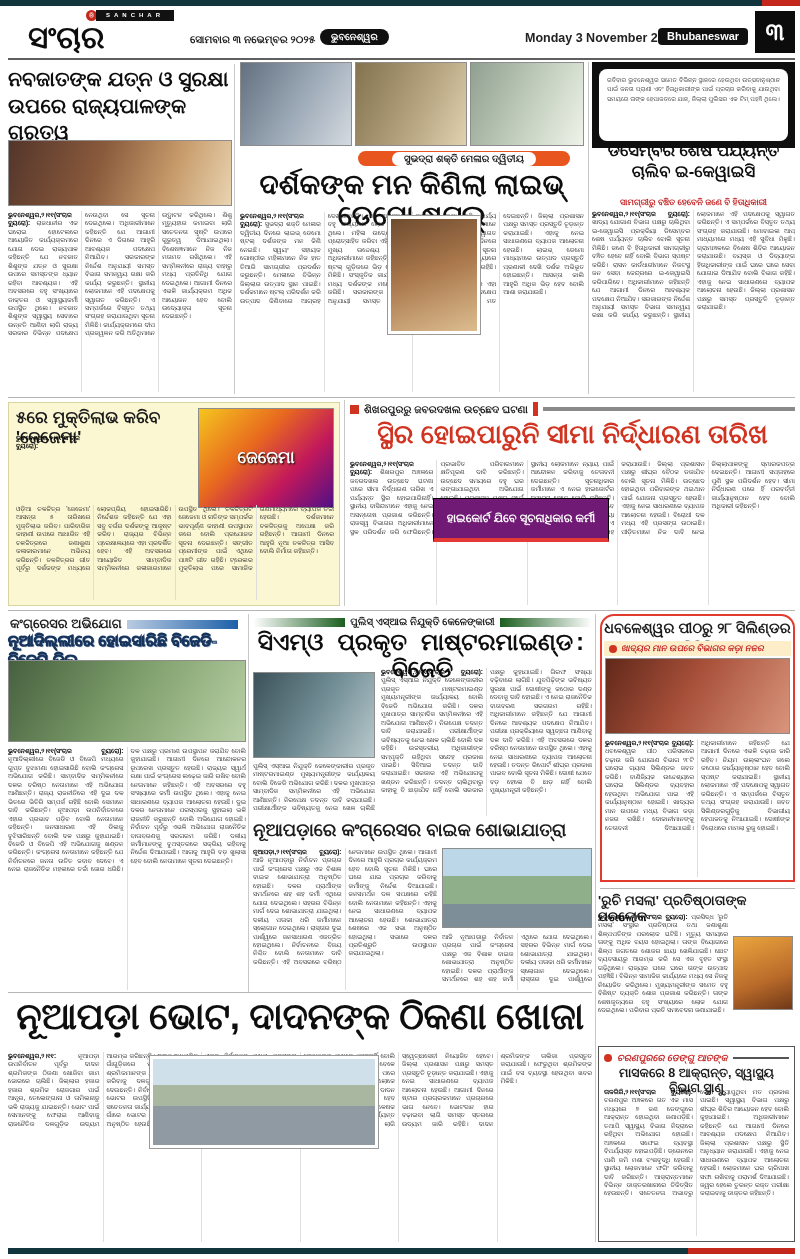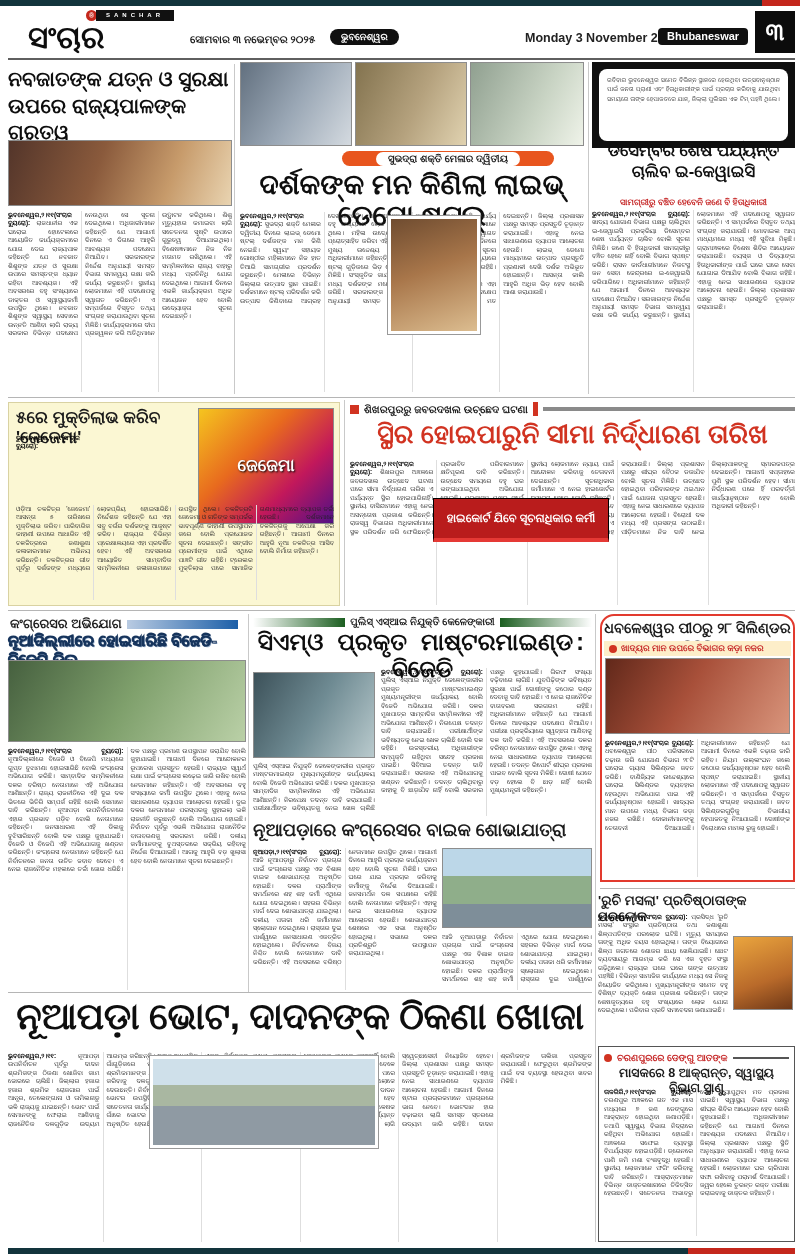--- a/index.html
+++ b/index.html
@@ -44,27 +44,27 @@
   .ribbon-pill{background:#fff;border-radius:8px;padding:1px 12px;font-size:10px;font-weight:bold;color:#222;}
   .kick-row{display:flex;align-items:center;gap:5px;}
   .kick-sq{width:9px;height:9px;background:#d13321;flex:0 0 auto;}
   .kick-txt{font-size:10.5px;font-weight:bold;color:#1c1c1c;white-space:nowrap;}
   .kick-redbar{width:5px;height:14px;background:#d13321;flex:0 0 auto;}
   .kick-grayline{flex:1;height:4px;background:#8a8a8a;}
   .kick-blue{flex:1;height:9px;background:linear-gradient(to right,#b9cbe2,#1c5fa8);}
   .kick-green-l{flex:1;height:9px;background:linear-gradient(to left,#1b5e20,#ffffff);}
   .kick-green-r{flex:1;height:9px;background:linear-gradient(to right,#1b5e20,#ffffff);}
   .dot-red{width:8px;height:8px;border-radius:50%;background:#d13321;flex:0 0 auto;}
-  .kick-red-txt{font-size:9.5px;font-weight:bold;color:#c62828;white-space:nowrap;}
+  .kick-red-txt{font-size:9.5px;font-weight:bold;color:#c62828;white-space:nowrap;font-style:italic;}
   .kick-thinline{flex:1;height:2px;background:#555;}
   
   .notice-black{background:#0f0f0f;padding:7px;}
   .notice-inner{background:#fff;border-radius:8px;height:100%;box-sizing:border-box;padding:6px 8px;
                 font-size:6.2px;line-height:1.5;text-align:justify;color:#333;overflow:hidden;}
-  .inset-redbox{background:#b91c1c;border:1px solid #000;border-bottom:4px solid #e53935;
+  .inset-redbox{background:#701a75;border:1px solid #000;border-bottom:4px solid #e53935;
                 color:#fff;font-size:11.5px;font-weight:bold;text-align:left;line-height:1.35;
                 display:flex;align-items:center;justify-content:center;padding:9px 6px;box-sizing:border-box;}
   .yellow-box{background:#fbf7d3;border:1px solid #d9d2a2;box-sizing:border-box;}
   .red-round-box{border:2px solid #e23a2e;border-radius:14px 14px 0 0;box-sizing:border-box;}
   .sub-strip{background:#fdeec9;display:flex;align-items:center;gap:4px;padding:2px 5px;}
   .thin-box{border:1px solid #555;box-sizing:border-box;}
   
   .photo{border:1px solid #8d8d8d;box-sizing:border-box;}
   .ph-lamp{background:linear-gradient(110deg,#53352a,#8a5a3c 40%,#c79b6b 72%,#e9d4b1);}
   .ph-traffic{background:linear-gradient(120deg,#62707f,#9aa7b5 50%,#d4dae0);}
@@ -88,41 +88,41 @@
 
 <div class="page">
 
   <div class="abs bar" style="left:0;top:0;width:800px;height:6px;"></div>
   <div class="abs bar-red" style="left:762px;top:0;width:38px;height:6px;"></div>
 
   <div class="abs reg-dot" style="left:86px;top:10px;">®</div>
   <div class="abs logo-banner" style="left:96px;top:10px;width:78px;height:11px;">SANCHAR</div>
   <div class="abs logo-text" style="left:28px;top:22px;">ସଂଚାର</div>
   <div class="abs odia-date" style="left:190px;top:33px;">ସୋମବାର ୩ ନଭେମ୍ବର ୨୦୨୫</div>
-  <div class="abs pill" style="left:330px;top:29px;">ଭୁବନେଶ୍ୱର</div>
+  <div class="abs pill" style="left:320px;top:29px;">ଭୁବନେଶ୍ୱର</div>
   <div class="abs date-en" style="left:525px;top:31px;">Monday 3 November 2025</div>
   <div class="abs city-badge" style="left:658px;top:28px;">Bhubaneswar</div>
   <div class="abs pageno" style="left:755px;top:11px;width:40px;height:42px;">୩</div>
   <div class="abs rule-heavy" style="left:8px;top:58px;width:787px;"></div>
 
   <section>
     <div class="abs h-md" style="left:8px;top:66px;width:226px;">ନବଜାତଙ୍କ ଯତ୍ନ ଓ ସୁରକ୍ଷା ଉପରେ ରାଜ୍ୟପାଳଙ୍କ ଗୁରୁତ୍ୱ</div>
     <div class="abs photo ph-lamp" style="left:8px;top:140px;width:224px;height:66px;"></div>
     <div class="abs body-text" style="left:8px;top:211px;width:224px;height:181px;column-count:3;">
       <span class="byline">ଭୁବନେଶ୍ୱର,୨।୧୧(ସଂଚାର ବ୍ୟୁରୋ):</span>
       <span>ରାଜଧାନୀର ଏକ ଘରୋଇ ହୋଟେଲରେ ଆୟୋଜିତ କାର୍ଯ୍ୟକ୍ରମରେ ଯୋଗ ଦେଇ ରାଜ୍ୟପାଳ କହିଛନ୍ତି ଯେ ନବଜାତ ଶିଶୁଙ୍କ ଯତ୍ନ ଓ ସୁରକ୍ଷା ଉପରେ ସମସ୍ତଙ୍କ ଧ୍ୟାନ ରହିବା ଆବଶ୍ୟକ। ଏହି ଅବସରରେ ବହୁ ସଂଖ୍ୟାରେ ଡାକ୍ତର ଓ ସ୍ୱାସ୍ଥ୍ୟକର୍ମୀ ଉପସ୍ଥିତ ଥିଲେ। ନବଜାତ ଶିଶୁଙ୍କ ସ୍ୱାସ୍ଥ୍ୟ ସେବାରେ ଉନ୍ନତି ଆଣିବା ଲାଗି ରାଜ୍ୟ ସରକାର ବିଭିନ୍ନ ପଦକ୍ଷେପ ନେଉଥିବା ସେ ସୂଚନା ଦେଇଥିଲେ। ଅଧିକାରୀମାନେ କହିଛନ୍ତି ଯେ ଆଗାମୀ ଦିନରେ ଏ ଦିଗରେ ଆହୁରି ଆବଶ୍ୟକ ପଦକ୍ଷେପ ନିଆଯିବ। ସରକାରଙ୍କ ନିର୍ଦ୍ଦେଶ ଅନୁଯାୟୀ ସମସ୍ତ ବିଭାଗ ସମନ୍ୱୟ ରକ୍ଷା କରି କାର୍ଯ୍ୟ କରୁଛନ୍ତି। ସ୍ଥାନୀୟ ଲୋକମାନେ ଏହି ପଦକ୍ଷେପକୁ ସ୍ୱାଗତ କରିଛନ୍ତି। ଏ ସମ୍ପର୍କରେ ବିସ୍ତୃତ ତଥ୍ୟ ସଂଗ୍ରହ କରାଯାଉଥିବା ସୂଚନା ମିଳିଛି। କାର୍ଯ୍ୟକ୍ରମରେ ଦୀପ ପ୍ରଜ୍ୱଳନ କରି ଅତିଥିମାନେ ଉଦ୍ଘାଟନ କରିଥିଲେ। ଶିଶୁ ମୃତ୍ୟୁହାର କମାଇବା ଲାଗି ସଚେତନତା ସୃଷ୍ଟି ଉପରେ ଗୁରୁତ୍ୱ ଦିଆଯାଇଥିଲା। ବିଶେଷଜ୍ଞମାନେ ନିଜ ନିଜ ମତାମତ ରଖିଥିଲେ। ଏହି ସମ୍ମିଳନୀରେ ରାଜ୍ୟ ବାହାରୁ ମଧ୍ୟ ପ୍ରତିନିଧି ଯୋଗ ଦେଇଥିଲେ। ଆଗାମୀ ଦିନରେ ଏଭଳି କାର୍ଯ୍ୟକ୍ରମ ଅଧିକ ଆୟୋଜନ ହେବ ବୋଲି ଉଦ୍ୟୋକ୍ତା ସୂଚନା ଦେଇଛନ୍ତି।</span>
     </div>
   </section>
   <div class="abs vline" style="left:234px;top:64px;height:330px;"></div>
 
   <section>
     <div class="abs photo ph-traffic" style="left:240px;top:62px;width:112px;height:84px;"></div>
     <div class="abs photo ph-officials" style="left:355px;top:62px;width:112px;height:84px;"></div>
     <div class="abs photo ph-health" style="left:470px;top:62px;width:114px;height:84px;"></div>
-    <div class="abs ribbon" style="left:342px;top:151px;width:212px;height:15px;">
+    <div class="abs ribbon" style="left:358px;top:151px;width:212px;height:15px;">
       <span class="ribbon-pill">ସୁଭଦ୍ରା ଶକ୍ତି ମେଳାର ଦ୍ୱିତୀୟ</span>
     </div>
     <div class="abs h-lg" style="left:238px;top:170px;width:348px;">ଦର୍ଶକଙ୍କ ମନ କିଣିଲା ଲାଇଭ୍ ଡେମୋ ଷ୍ଟଲ୍</div>
     <div class="abs body-text" style="left:240px;top:212px;width:344px;height:180px;column-count:4;">
       <span class="byline">ଭୁବନେଶ୍ୱର,୨।୧୧(ସଂଚାର ବ୍ୟୁରୋ):</span>
       <span>ସୁଭଦ୍ରା ଶକ୍ତି ମେଳାର ଦ୍ୱିତୀୟ ଦିନରେ ଲାଇଭ୍ ଡେମୋ ଷ୍ଟଲ୍ ଦର୍ଶକଙ୍କ ମନ କିଣି ନେଇଛି। ସ୍ୱୟଂ ସହାୟକ ଗୋଷ୍ଠୀର ମହିଳାମାନେ ନିଜ ହାତ ତିଆରି ସାମଗ୍ରୀର ପ୍ରଦର୍ଶନ କରୁଛନ୍ତି। ମେଳାରେ ବିଭିନ୍ନ ଜିଲ୍ଲାର ଉତ୍ପାଦ ସ୍ଥାନ ପାଇଛି। ଦର୍ଶକମାନେ ଷ୍ଟଲ୍ ପରିଦର୍ଶନ କରି ଉତ୍ପାଦ କିଣିବାରେ ଆଗ୍ରହ ଦେଖାଉଛନ୍ତି। ଏହି ଅବସରରେ ବହୁ ସଂଖ୍ୟାରେ ଲୋକ ଉପସ୍ଥିତ ଥିଲେ। ମହିଳା ଉଦ୍ୟୋଗୀଙ୍କୁ ପ୍ରୋତ୍ସାହିତ କରିବା ଏହି ମେଳାର ମୁଖ୍ୟ ଉଦ୍ଦେଶ୍ୟ ବୋଲି ଅଧିକାରୀମାନେ କହିଛନ୍ତି। ଖାଦ୍ୟ ଷ୍ଟଲ୍ ଗୁଡ଼ିକରେ ଭିଡ଼ ଦେଖିବାକୁ ମିଳିଛି। ସଂସ୍କୃତିକ କାର୍ଯ୍ୟକ୍ରମ ମଧ୍ୟ ଦର୍ଶକଙ୍କ ମନୋରଞ୍ଜନ କରିଛି। ସରକାରଙ୍କ ନିର୍ଦ୍ଦେଶ ଅନୁଯାୟୀ ସମସ୍ତ ବିଭାଗ ସମନ୍ୱୟ ରକ୍ଷା କରି କାର୍ଯ୍ୟ କରୁଛନ୍ତି। ସ୍ଥାନୀୟ ଲୋକମାନେ ଏହି ଆୟୋଜନକୁ ସ୍ୱାଗତ କରିଛନ୍ତି। ମେଳା ଆଗାମୀ ଦିନରେ ମଧ୍ୟ ଚାଲିବ ବୋଲି ସୂଚନା ମିଳିଛି। ପ୍ରତିଦିନ ସନ୍ଧ୍ୟାରେ ବିଶେଷ ଆକର୍ଷଣ ରହିଛି। ମହିଳାମାନଙ୍କ ଆତ୍ମନିର୍ଭରଶୀଳତା ଦିଗରେ ଏହା ଏକ ଗୁରୁତ୍ୱପୂର୍ଣ୍ଣ ପଦକ୍ଷେପ ବୋଲି ଅତିଥିମାନେ ମତ ଦେଇଛନ୍ତି। ଜିଲ୍ଲା ପ୍ରଶାସନ ପକ୍ଷରୁ ସମସ୍ତ ପ୍ରସ୍ତୁତି ଚୂଡ଼ାନ୍ତ କରାଯାଇଛି। ଏହାକୁ ନେଇ ସାଧାରଣରେ ବ୍ୟାପକ ଆଲୋଚନା ହେଉଛି। ଲାଇଭ୍ ଡେମୋ ମାଧ୍ୟମରେ ଉତ୍ପାଦ ପ୍ରସ୍ତୁତି ପ୍ରଣାଳୀ ଦେଖି ଦର୍ଶକ ଅଭିଭୂତ ହୋଇଛନ୍ତି। ଆସନ୍ତା କାଲି ଆହୁରି ଅଧିକ ଭିଡ଼ ହେବ ବୋଲି ଆଶା କରାଯାଉଛି।</span>
     </div>
     <div class="abs photo ph-stall" style="left:388px;top:216px;width:92px;height:118px;"></div>
   </section>
   <div class="abs vline" style="left:588px;top:62px;height:332px;"></div>
@@ -142,21 +142,21 @@
   </section>
 
   <div class="abs rule-light" style="left:8px;top:397px;width:787px;"></div>
 
   <section>
     <div class="abs yellow-box" style="left:8px;top:402px;width:332px;height:204px;"></div>
     <div class="abs" style="left:16px;top:408px;width:190px;font-size:17px;font-weight:bold;line-height:1.2;">୫ରେ ମୁକ୍ତିଲାଭ କରିବ 'ଜେଜେମା'</div>
     <div class="abs body-text" style="left:16px;top:434px;width:176px;height:66px;column-count:2;">
       <span class="byline">ଭୁବନେଶ୍ୱର,୨।୧୧(ସଂଚାର ବ୍ୟୁରୋ):</span>
     </div>
-    <div class="abs photo ph-poster" style="left:198px;top:408px;width:136px;height:116px;">
+    <div class="abs photo ph-poster" style="left:198px;top:408px;width:136px;height:100px;">
       <span class="poster-title">ଜେଜେମା</span>
     </div>
     <div class="abs body-text" style="left:16px;top:505px;width:318px;height:95px;column-count:4;">
       <span>ଓଡ଼ିଆ ଚଳଚ୍ଚିତ୍ର 'ଜେଜେମା' ଆସନ୍ତା ୫ ତାରିଖରେ ମୁକ୍ତିଲାଭ କରିବ। ପାରିବାରିକ କାହାଣୀ ଉପରେ ଆଧାରିତ ଏହି ଚଳଚ୍ଚିତ୍ରରେ ଜଣାଶୁଣା କଳାକାରମାନେ ଅଭିନୟ କରିଛନ୍ତି। ଚଳଚ୍ଚିତ୍ରର ଗୀତ ପୂର୍ବରୁ ଦର୍ଶକଙ୍କ ମଧ୍ୟରେ ଲୋକପ୍ରିୟ ହୋଇସାରିଛି। ନିର୍ଦ୍ଦେଶକ କହିଛନ୍ତି ଯେ ଏହା ସବୁ ବର୍ଗର ଦର୍ଶକଙ୍କୁ ଆକୃଷ୍ଟ କରିବ। ରାଜ୍ୟର ବିଭିନ୍ନ ପ୍ରେକ୍ଷାଳୟରେ ଏହା ପ୍ରଦର୍ଶିତ ହେବ। ଏହି ଅବସରରେ ଆୟୋଜିତ ସାମ୍ବାଦିକ ସମ୍ମିଳନୀରେ କଳାକାରମାନେ ଉପସ୍ଥିତ ଥିଲେ। ଚଳଚ୍ଚିତ୍ରଟି ଜେଜେମା ଓ ନାତିଙ୍କ ସମ୍ପର୍କର ଭାବପୂର୍ଣ୍ଣ କାହାଣୀ ଉପସ୍ଥାପନ କରେ ବୋଲି ପ୍ରଯୋଜକ ସୂଚନା ଦେଇଛନ୍ତି। ସଙ୍ଗୀତ ପ୍ରେମୀଙ୍କ ପାଇଁ ଏଥିରେ ପାଞ୍ଚଟି ଗୀତ ରହିଛି। ଟ୍ରେଲର ମୁକ୍ତିଲାଭ ପରେ ସାମାଜିକ ଗଣମାଧ୍ୟମରେ ବ୍ୟାପକ ଚର୍ଚ୍ଚା ହେଉଛି। ଦର୍ଶକମାନେ ଚଳଚ୍ଚିତ୍ରକୁ ଅପେକ୍ଷା କରି ରହିଛନ୍ତି। ଆଗାମୀ ଦିନରେ ଆହୁରି ନୂଆ ଚଳଚ୍ଚିତ୍ର ଆସିବ ବୋଲି ନିର୍ମାତା କହିଛନ୍ତି।</span>
     </div>
   </section>
   <div class="abs vline" style="left:344px;top:400px;height:206px;"></div>
 
   <section>
     <div class="abs kick-row" style="left:350px;top:402px;width:445px;">

